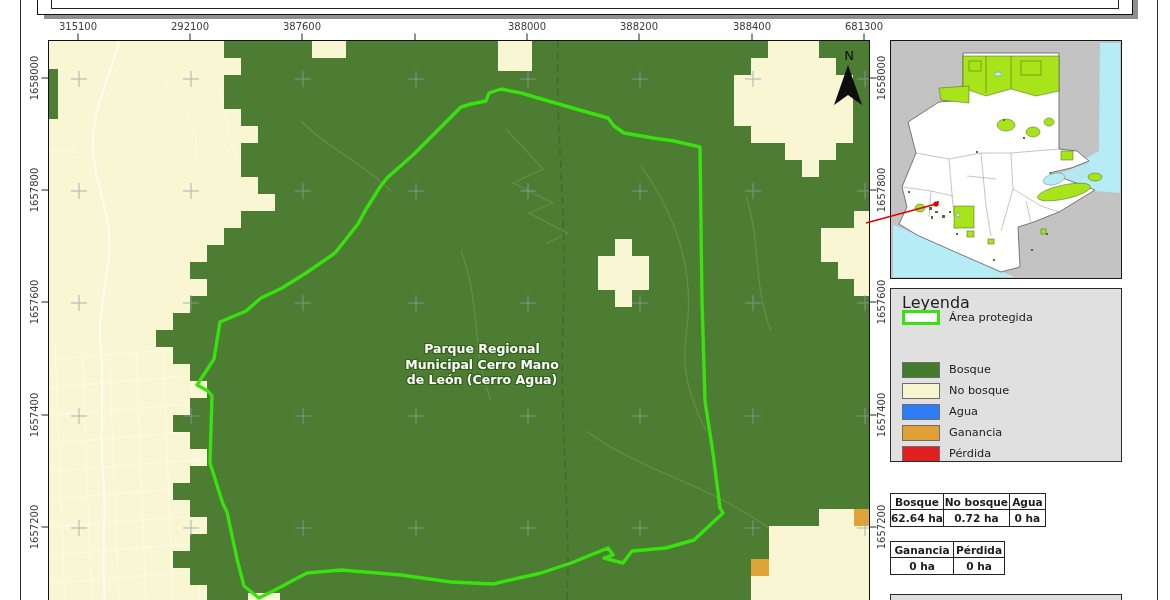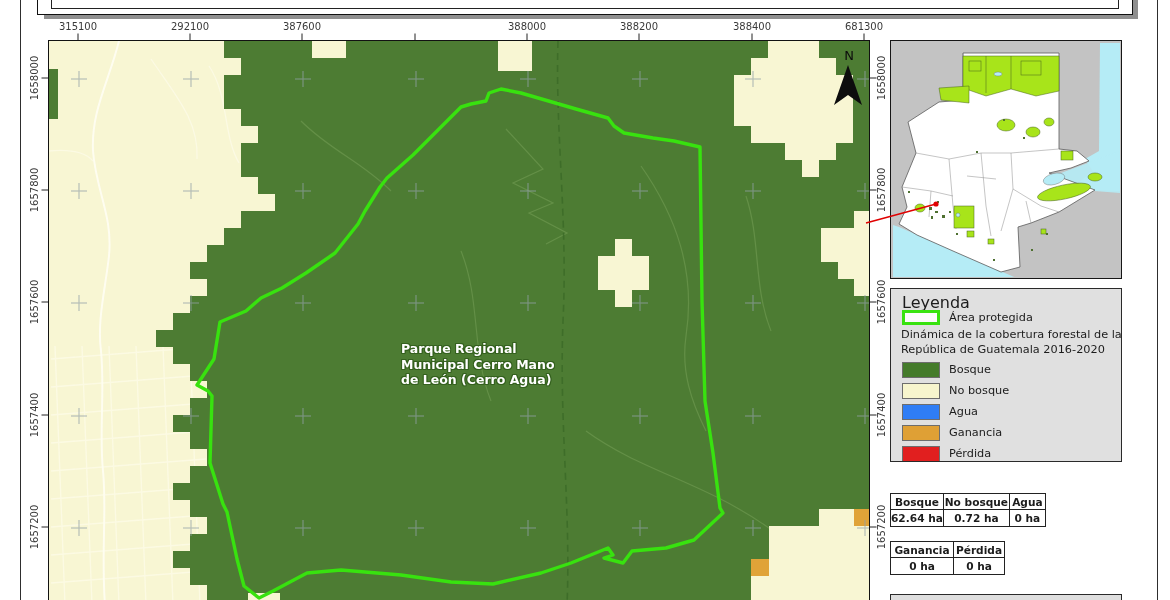--- a/index.html
+++ b/index.html
@@ -16,21 +16,21 @@
   .title-inner{position:absolute;left:13px;top:4px;width:calc(100% - 28px);height:34px;border:1.1px solid #222}
   
   .map-frame{left:48px;top:40px;width:822px;height:564px;border:1.7px solid #121212;
              box-sizing:border-box;overflow:hidden;background:#4d7c33}
   .map-frame svg{display:block}
   
   .ax{position:absolute;font-size:10px;color:#3a3a3a;white-space:nowrap;z-index:10}
   .ax-t{transform:translate(-50%,0)}
   .ax-v{transform:translate(-50%,-50%) rotate(-90deg)}
   
-  .area-label{left:352px;top:300px;width:162px;font-size:12.5px;font-weight:600;
+  .area-label{left:352px;top:300px;width:162px;text-align:center;font-size:12.5px;font-weight:600;
               line-height:15.5px;color:#ffffff;
               text-shadow:1px 0 0 #35611f,-1px 0 0 #35611f,0 1px 0 #35611f,0 -1px 0 #35611f,
                           1px 1px 0 #35611f,-1px -1px 0 #35611f,1px -1px 0 #35611f,-1px 1px 0 #35611f}
   
   .north{left:782px;top:8px;width:36px;height:64px;text-align:center}
   .north .n{font-size:13px;color:#0c0c0c;display:block;line-height:14px}
   
   .inset{left:890px;top:40px;width:232px;height:239px;border:1.8px solid #161616;box-sizing:border-box;
          background:#c3c3c3;overflow:hidden}
   
@@ -323,24 +323,20 @@
     </g>
   </svg>
 </div>
 
 <div class="abs legend">
   <div class="t">Leyenda</div>
   <div class="lg-row" style="top:20px">
     <span class="lg-sw lg-sw-area" style="border-color: rgb(56, 226, 15);"></span>
     <span class="lg-lab">Área protegida</span>
   </div>
-  <div class="lg-sub">
-    <div>Dinámica de la cobertura forestal de la</div>
-    <div>República de Guatemala 2016-2020</div>
-  </div>
   <div class="lg-row" style="top:72px">
     <span class="lg-sw lg-sw-fill" style="background: rgb(68, 123, 42);"></span>
     <span class="lg-lab">Bosque</span>
   </div>
   <div class="lg-row" style="top:93px">
     <span class="lg-sw lg-sw-fill" style="background: rgb(247, 245, 205);"></span>
     <span class="lg-lab">No bosque</span>
   </div>
   <div class="lg-row" style="top:114px">
     <span class="lg-sw lg-sw-fill" style="background: rgb(47, 125, 245);"></span>

